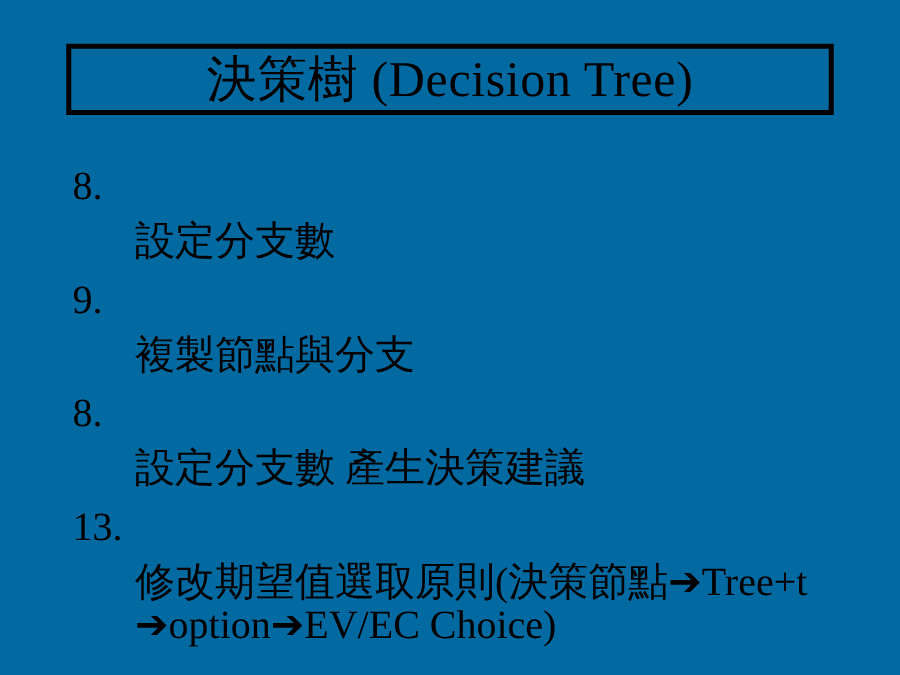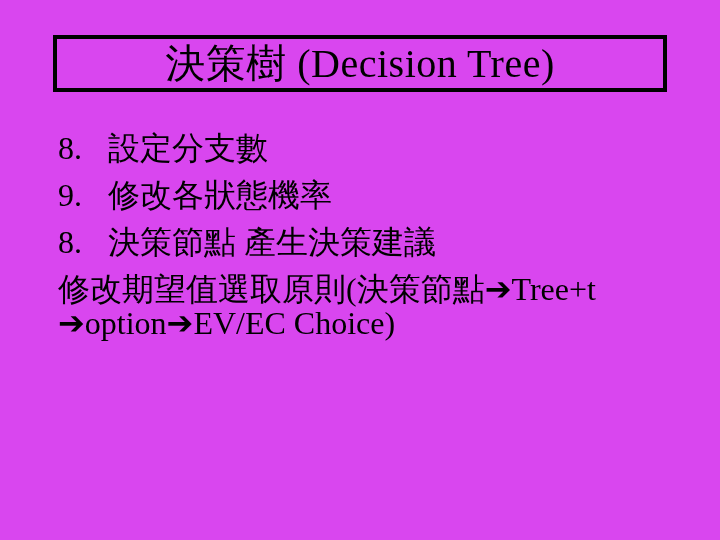--- a/index.html
+++ b/index.html
@@ -4,21 +4,21 @@
 <style>
   html, body {
     margin: 0;
     padding: 0;
     background: #ffffff;
   }
   .slide {
     position: relative;
     width: 720px;
     height: 540px;
-    background: #d946ef;
+    background: #0369a1;
     color: #000000;
     font-family: "Liberation Serif", "DejaVu Serif", serif;
     overflow: hidden;
   }
   .title-box {
     position: absolute;
     left: 53px;
     top: 35px;
     width: 614px;
     height: 57px;
@@ -47,50 +47,52 @@
     align-items: flex-start;
     margin-bottom: 13px;
   }
   .item-number {
     flex: 0 0 50px;
     width: 50px;
   }
   .item-text {
     flex: 1 1 auto;
     white-space: pre-wrap;
+    margin-top: 44px;
   }
 </style>
 </head>
 <body>
 
 <div class="slide">
 
   <div class="title-box">
     <span class="title-text">決策樹 (Decision Tree)</span>
   </div>
 
   <div class="numbered-list">
 
     <div class="list-item">
       <span class="item-number">8.</span>
       <div class="item-text">設定分支數</div>
     </div>
 
     <div class="list-item">
       <span class="item-number">9.</span>
-      <div class="item-text">修改各狀態機率</div>
+      <div class="item-text">複製節點與分支</div>
     </div>
 
 
 
     <div class="list-item">
       <span class="item-number">8.</span>
-      <div class="item-text">決策節點 產生決策建議</div>
+      <div class="item-text">設定分支數 產生決策建議</div>
     </div>
 
     <div class="list-item">
+      <span class="item-number">13.</span>
       <div class="item-text">修改期望值選取原則(決策節點➔Tree+t
 ➔option➔EV/EC Choice)</div>
     </div>
 
   </div>
 
 </div>
 
 </body></html>

